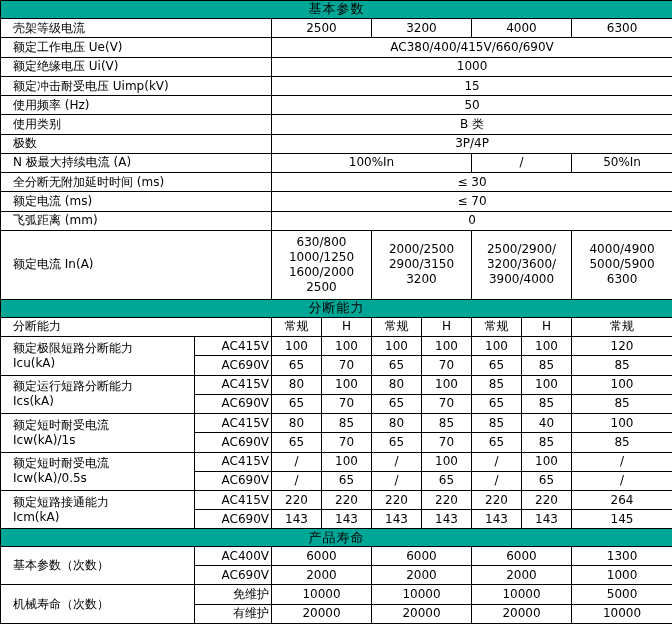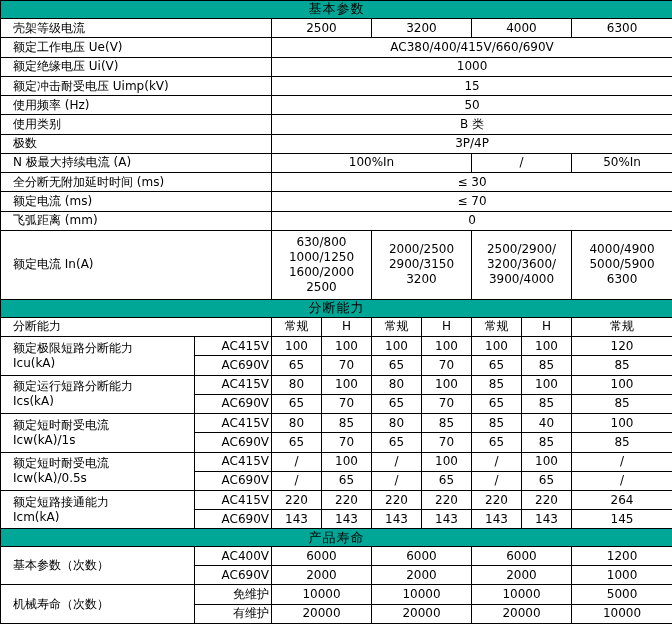--- a/index.html
+++ b/index.html
@@ -252,21 +252,21 @@
       </tr>
       <tr style="height: 16px;">
         <td colspan="9" class="head">产品寿命</td>
       </tr>
       <tr>
         <td rowspan="2" class="label">基本参数（次数）</td>
         <td class="sub">AC400V</td>
         <td colspan="2" class="val">6000</td>
         <td colspan="2" class="val">6000</td>
         <td colspan="2" class="val">6000</td>
-        <td class="val">1200</td>
+        <td class="val">1300</td>
       </tr>
       <tr>
         <td class="sub">AC690V</td>
         <td colspan="2" class="val">2000</td>
         <td colspan="2" class="val">2000</td>
         <td colspan="2" class="val">2000</td>
         <td class="val">1000</td>
       </tr>
       <tr>
         <td rowspan="2" class="label">机械寿命（次数）</td>

